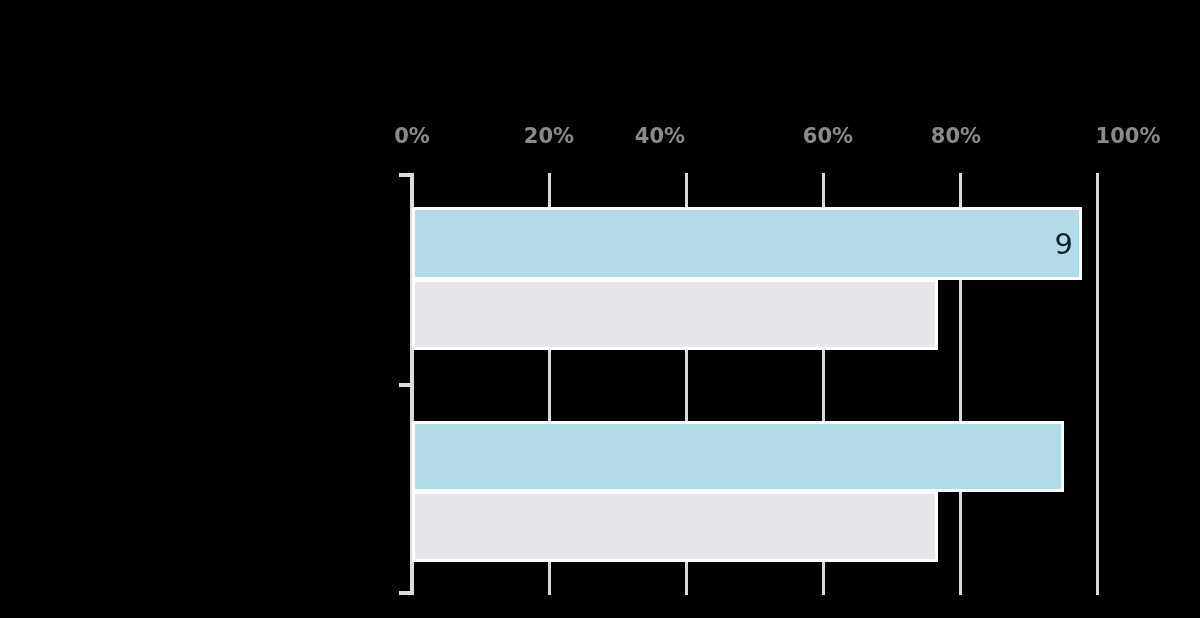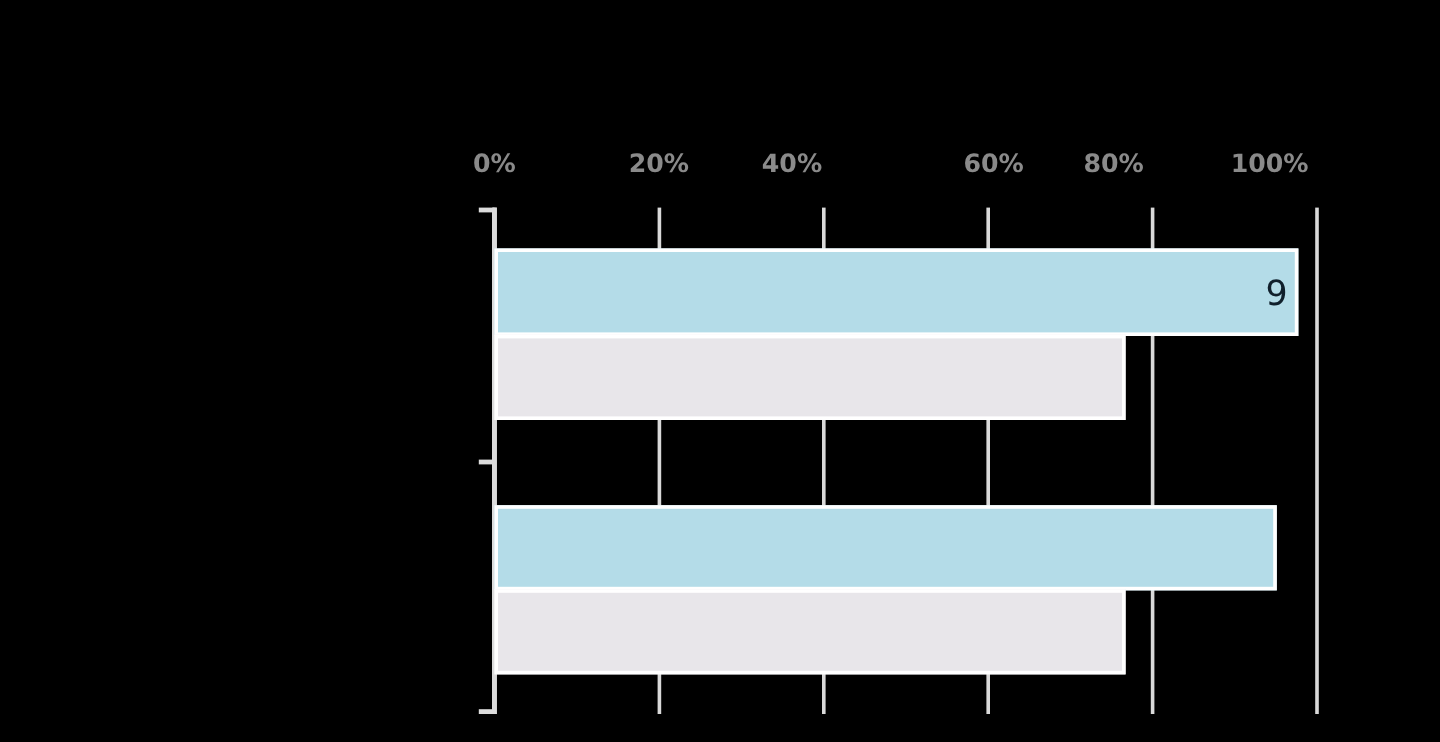--- a/index.html
+++ b/index.html
@@ -121,22 +121,22 @@
         <div class="gridline" style="left: 822px;"></div>
         <div class="gridline" style="left: 959px;"></div>
         <div class="gridline" style="left: 1096px;"></div>
       </div>
 
     <div id="xticks-layer">
         <div class="xtick-label" style="left: 412px;">0%</div>
         <div class="xtick-label" style="left: 549px; text-align: right;">20%</div>
         <div class="xtick-label" style="left: 660px;">40%</div>
         <div class="xtick-label" style="left: 784px; margin-left: 44px;">60%</div>
-        <div class="xtick-label" style="left: 928px;">80%</div>
-        <div class="xtick-label" style="left: 1058px; text-align: center;">100%</div>
+        <div class="xtick-label" style="left: 956px;">80%</div>
+        <div class="xtick-label" style="left: 1128px; text-align: center;">100%</div>
       </div>
 
     <div class="yaxis-spine"></div>
     <div class="yaxis-cap top"></div>
     <div class="yaxis-cap bottom"></div>
     <div class="yaxis-tick-mid"></div>
 
     <div id="bars-layer">
         <div class="bar" style="left: 412px; top: 207px; width: 670px; height: 73px; background: rgb(180, 220, 232);">
           <div class="bar-label-clip">

